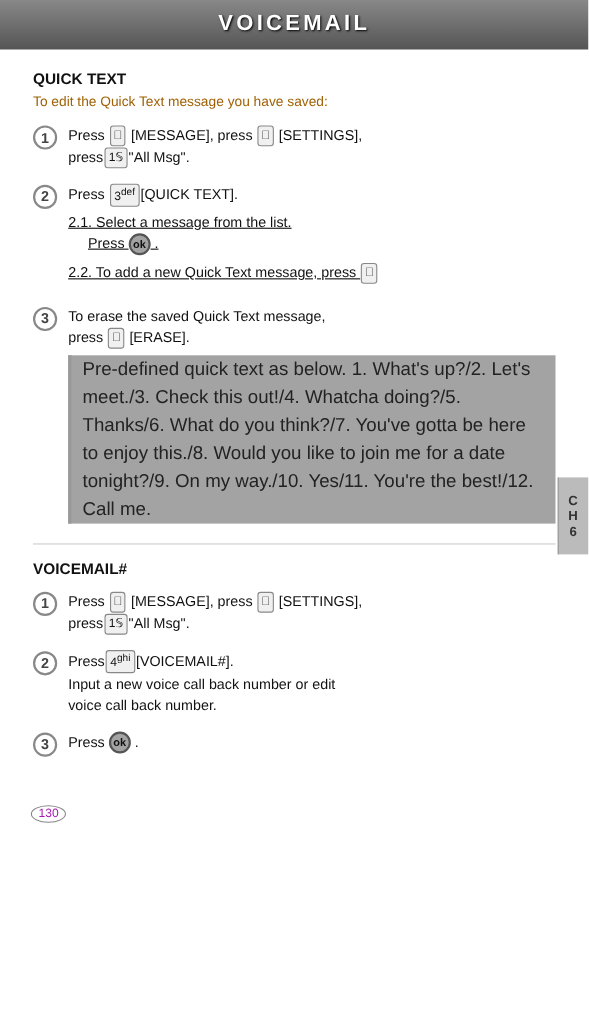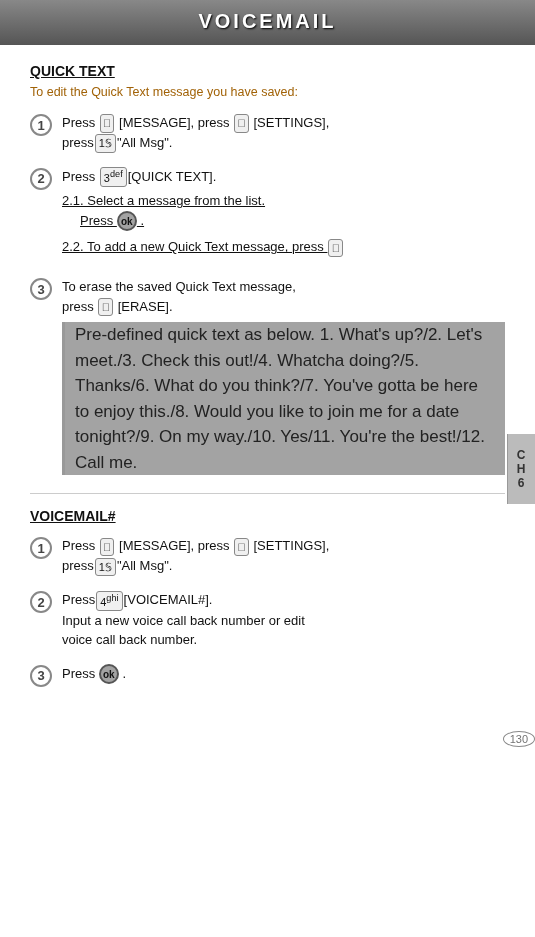--- a/index.html
+++ b/index.html
@@ -29,21 +29,20 @@
 
     
     .content {
       padding: 18px 30px 20px 30px;
     }
 
     
     .section-title {
       font-size: 14px;
       font-weight: bold;
-      text-decoration: underline;
       margin-bottom: 6px;
     }
 
     .section-intro {
       font-size: 12.5px;
       margin-bottom: 14px;
       color: #a16207;
     }
 
     
@@ -135,23 +134,23 @@
       padding: 14px 4px;
       font-size: 12px;
       font-weight: bold;
       color: #333;
       letter-spacing: 1px;
       border-left: 1px solid #999;
     }
 
     
     .page-number {
-      text-align: right;
+      text-align: left;
       font-size: 12px;
-      color: #737373;
+      color: #a21caf;
       padding: 10px 0 6px 0;
       margin-left: 28px;
     }
     .page-number-circle {
       display: inline-block;
       border: 1px solid #888;
       border-radius: 50%;
       padding: 1px 6px;
       font-size: 11px;
     }

